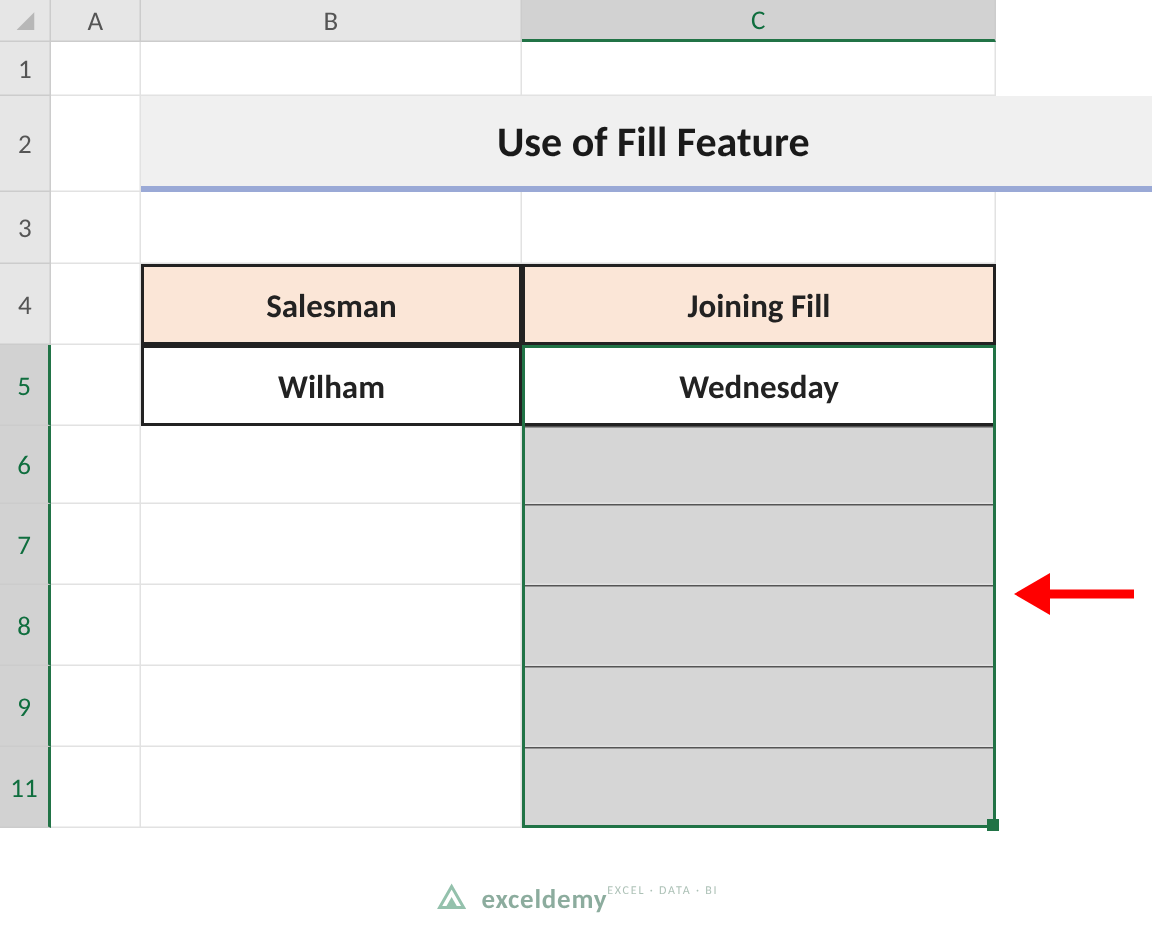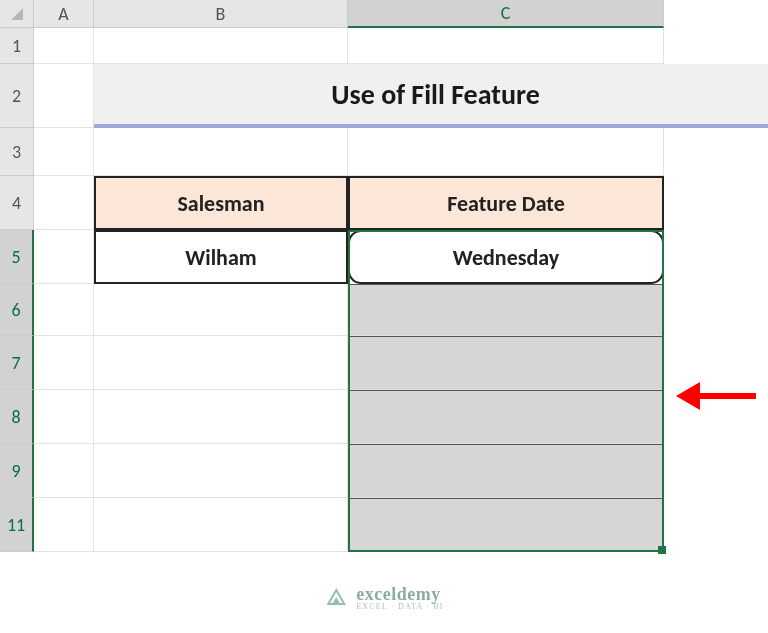--- a/index.html
+++ b/index.html
@@ -172,24 +172,23 @@
     align-items: center;
     gap: 8px;
     opacity: 0.55;
     z-index: 70;
   }
   .watermark .logo {
     width: 24px; height: 24px;
     display: flex; align-items: center; justify-content: center;
   }
   .watermark .wm-text {
-    display: flex; flex-direction: column;
+    display: flex; flex-direction: row;
     line-height: 1;
     color: #2f6a4f;
-    font-family: Liberation Serif, serif;
   }
   .watermark .wm-main {
     font-size: 18px; font-weight: 600; letter-spacing: 0.5px;
   }
   .watermark .wm-sub {
     font-size: 8px; letter-spacing: 1.2px; color: #6a8f7c;
   }
 </style>
 </head>
 <body>
@@ -236,27 +235,27 @@
 
     <div class="grid-row">
       <div class="cell col-A row-3"></div>
       <div class="cell col-B row-3"></div>
       <div class="cell col-C row-3"></div>
     </div>
 
     <div class="grid-row">
       <div class="cell col-A row-4"></div>
       <div class="cell col-B row-4 thead">Salesman</div>
-      <div class="cell col-C row-4 thead">Feature Date</div>
+      <div class="cell col-C row-4 thead">Joining Fill</div>
     </div>
 
     <div class="grid-row">
       <div class="cell col-A row-5"></div>
       <div class="cell col-B row-5 tbody">Wilham</div>
-      <div class="cell col-C row-5 tbody" style="background:#fff;border-radius:13px;">Wednesday</div>
+      <div class="cell col-C row-5 tbody" style="background:#fff;">Wednesday</div>
     </div>
 
     <div class="grid-row">
       <div class="cell col-A row-6"></div>
       <div class="cell col-B row-6"></div>
       <div class="cell col-C row-6 selcell"></div>
     </div>
     <div class="grid-row">
       <div class="cell col-A row-7"></div>
       <div class="cell col-B row-7"></div>

